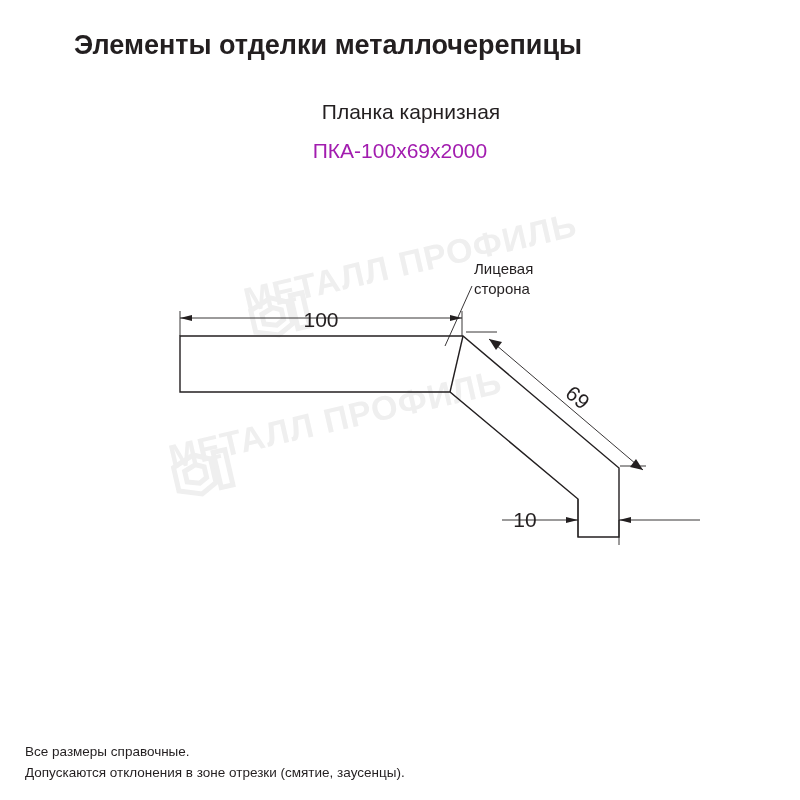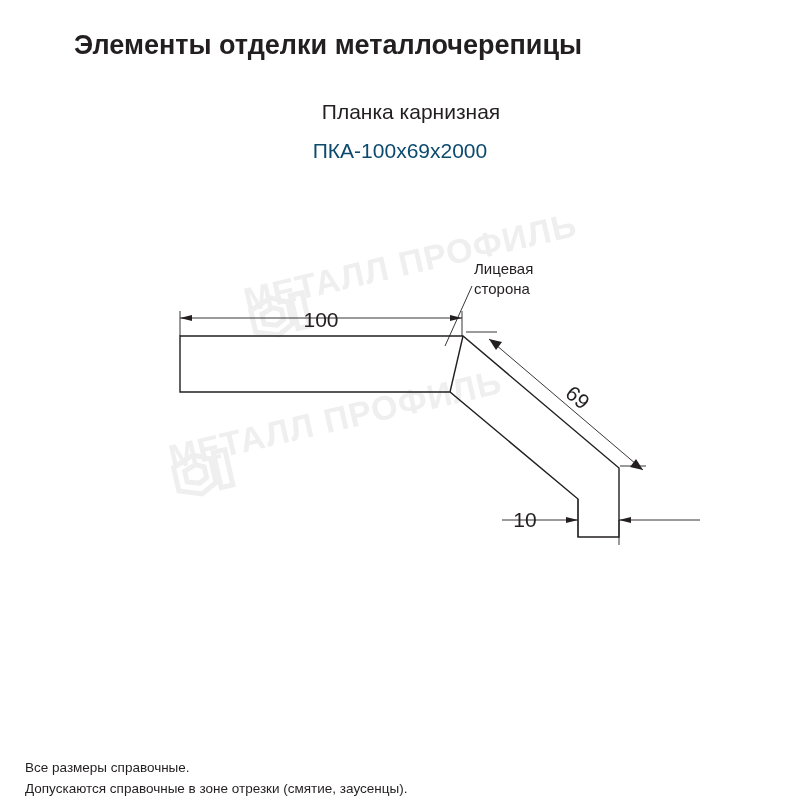--- a/index.html
+++ b/index.html
@@ -40,33 +40,33 @@
     color: #231f20;
     padding-left: 11px;
   }
   .code {
     position: absolute;
     top: 139px;
     left: 0;
     width: 800px;
     text-align: center;
     font-size: 21px;
-    color: #0c4a6e;
+    color: #a21caf;
   }
   .drawing {
     position: absolute;
     top: 0;
     left: 0;
     width: 800px;
     height: 800px;
   }
   .footnotes {
     position: absolute;
     left: 25px;
-    bottom: 0;
+    bottom: 16px;
     font-size: 13.5px;
     line-height: 1.55;
     color: #231f20;
     margin-top: 32px;
   }
   .footnotes div {
     white-space: nowrap;
   }
   .wm {
     position: absolute;
@@ -156,16 +156,16 @@
     <text x="321" y="327" text-anchor="middle" font-family="Liberation Sans, sans-serif" font-size="21" fill="#231f20">100</text>
     <text x="573" y="403" text-anchor="middle" font-family="Liberation Sans, sans-serif" font-size="21" fill="#231f20" transform="rotate(40 573 403)">69</text>
     <text x="525" y="527" text-anchor="middle" font-family="Liberation Sans, sans-serif" font-size="21" fill="#231f20">10</text>
 
     <text x="474" y="274" font-family="Liberation Sans, sans-serif" font-size="15" fill="#231f20">Лицевая</text>
     <text x="474" y="294" font-family="Liberation Sans, sans-serif" font-size="15" fill="#231f20">сторона</text>
   </svg>
 
   <div class="footnotes">
     <div>Все размеры справочные.</div>
-    <div>Допускаются справочные в зоне отрезки (смятие, заусенцы).</div>
+    <div>Допускаются отклонения в зоне отрезки (смятие, заусенцы).</div>
   </div>
 
 </div>
 
 </body></html>

